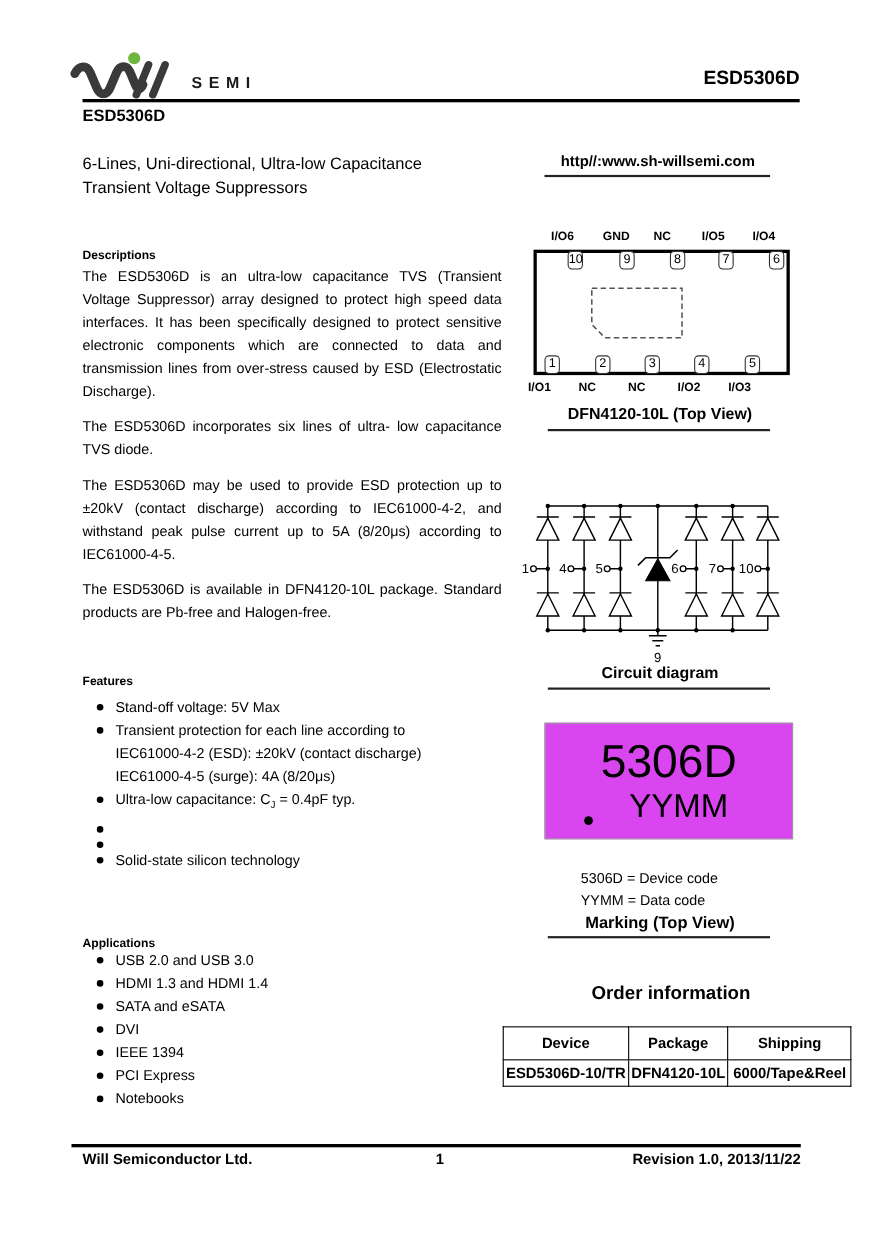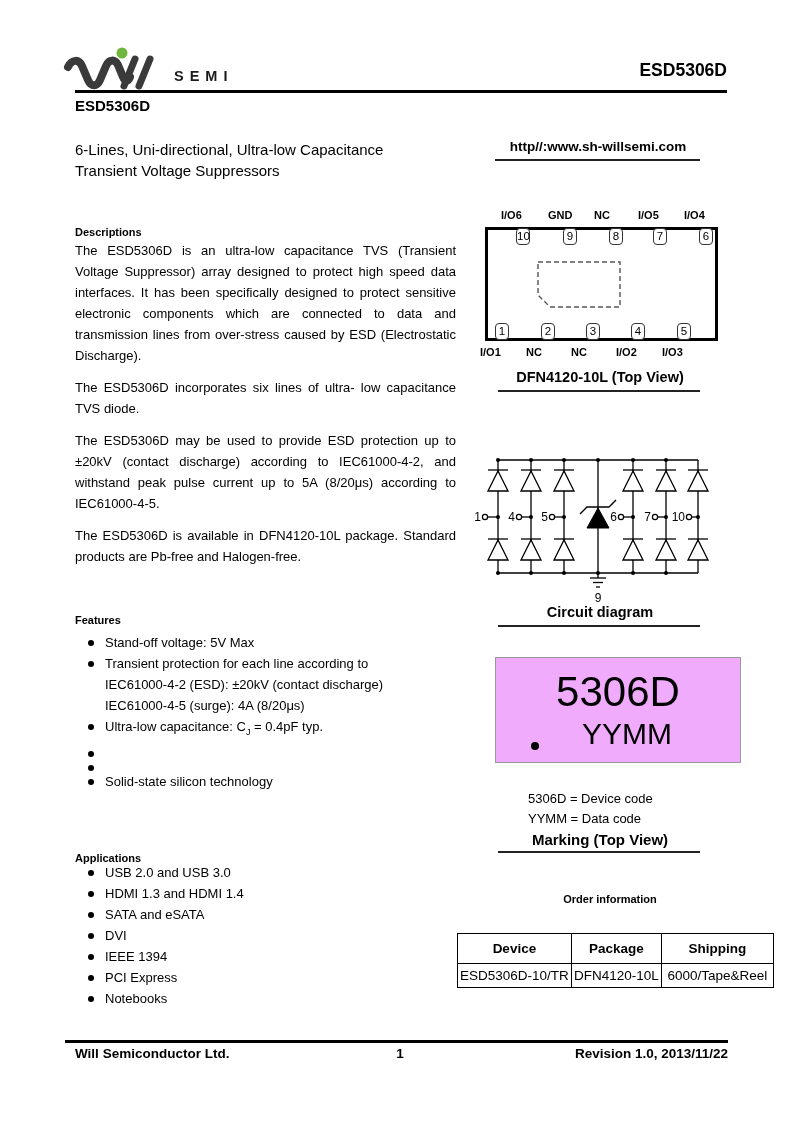--- a/index.html
+++ b/index.html
@@ -36,33 +36,33 @@
   .pinlabel{position:absolute;width:44px;font-size:11px;font-weight:bold;}
   .pinrect{position:absolute;width:14px;height:17px;border:1.5px solid #333;border-radius:4px;background:#fff;
            box-sizing:border-box;font-size:11.5px;text-align:center;line-height:14px;}
   .figcap{position:absolute;left:0;width:260px;text-align:center;font-size:14.5px;font-weight:bold;}
 
   
   .cirwrap{position:absolute;left:470px;top:450px;width:260px;height:180px;}
 
   
   .markwrap{position:absolute;left:470px;top:650px;width:260px;height:210px;}
-  .markbox{position:absolute;left:25px;top:7px;width:246px;height:106px;border:1px solid #999;box-sizing:border-box;background:#f0abfc;}
+  .markbox{position:absolute;left:25px;top:7px;width:226px;height:106px;border:1px solid #999;box-sizing:border-box;background:#d946ef;}
   .markline1{position:absolute;left:0;top:13px;width:100%;text-align:center;font-size:42px;line-height:42px;}
   .markline2{position:absolute;left:0;top:61px;width:100%;text-align:center;font-size:30px;line-height:30px;padding-left:18px;box-sizing:border-box;}
   .pin1dot{position:absolute;left:35px;top:84px;width:8px;height:8px;border-radius:50%;background:#000;}
   .marklegend{position:absolute;left:58px;font-size:13px;}
 
   
   .orderwrap{position:absolute;left:440px;top:893px;width:340px;}
-  .orderhead{width:100%;text-align:center;font-size:11px;font-weight:bold;}
+  .orderhead{width:100%;text-align:center;font-size:17px;font-weight:bold;}
   table.order{position:absolute;left:17px;top:40px;border-collapse:collapse;}
   table.order th,table.order td{border:1.5px solid #000;font-size:13.5px;text-align:center;white-space:nowrap;padding:0 2px;box-sizing:border-box;}
   table.order th{height:30px;font-weight:bold;}
-  table.order td{height:24px;font-weight:normal;margin-left:28px;}
+  table.order td{height:24px;font-weight:bold;margin-left:28px;}
   .c1{width:110px;} .c2{width:90px;} .c3{width:112px;}
 
   
   .footer-company{position:absolute;left:75px;top:1046px;font-size:13.5px;font-weight:bold;}
   .footer-page{position:absolute;left:0;top:1046px;width:800px;text-align:center;font-size:13.5px;font-weight:bold;}
   .footer-rev{position:absolute;right:72px;top:1046px;font-size:13.5px;font-weight:bold;}
 </style>
 </head>
 <body>
 

